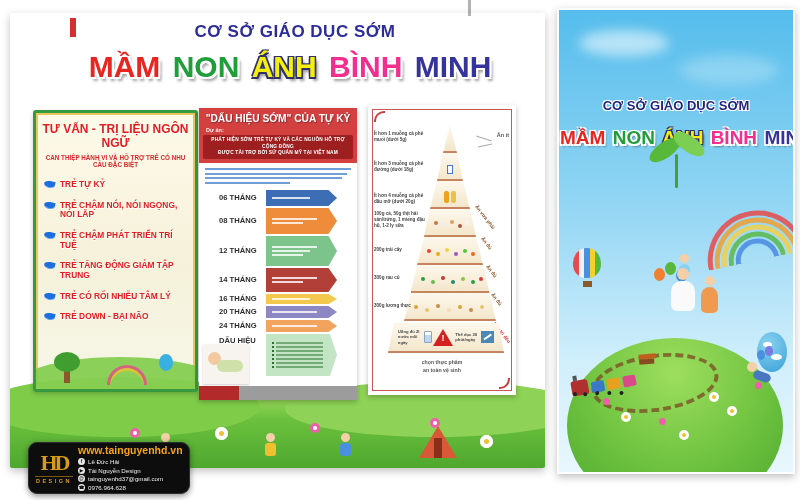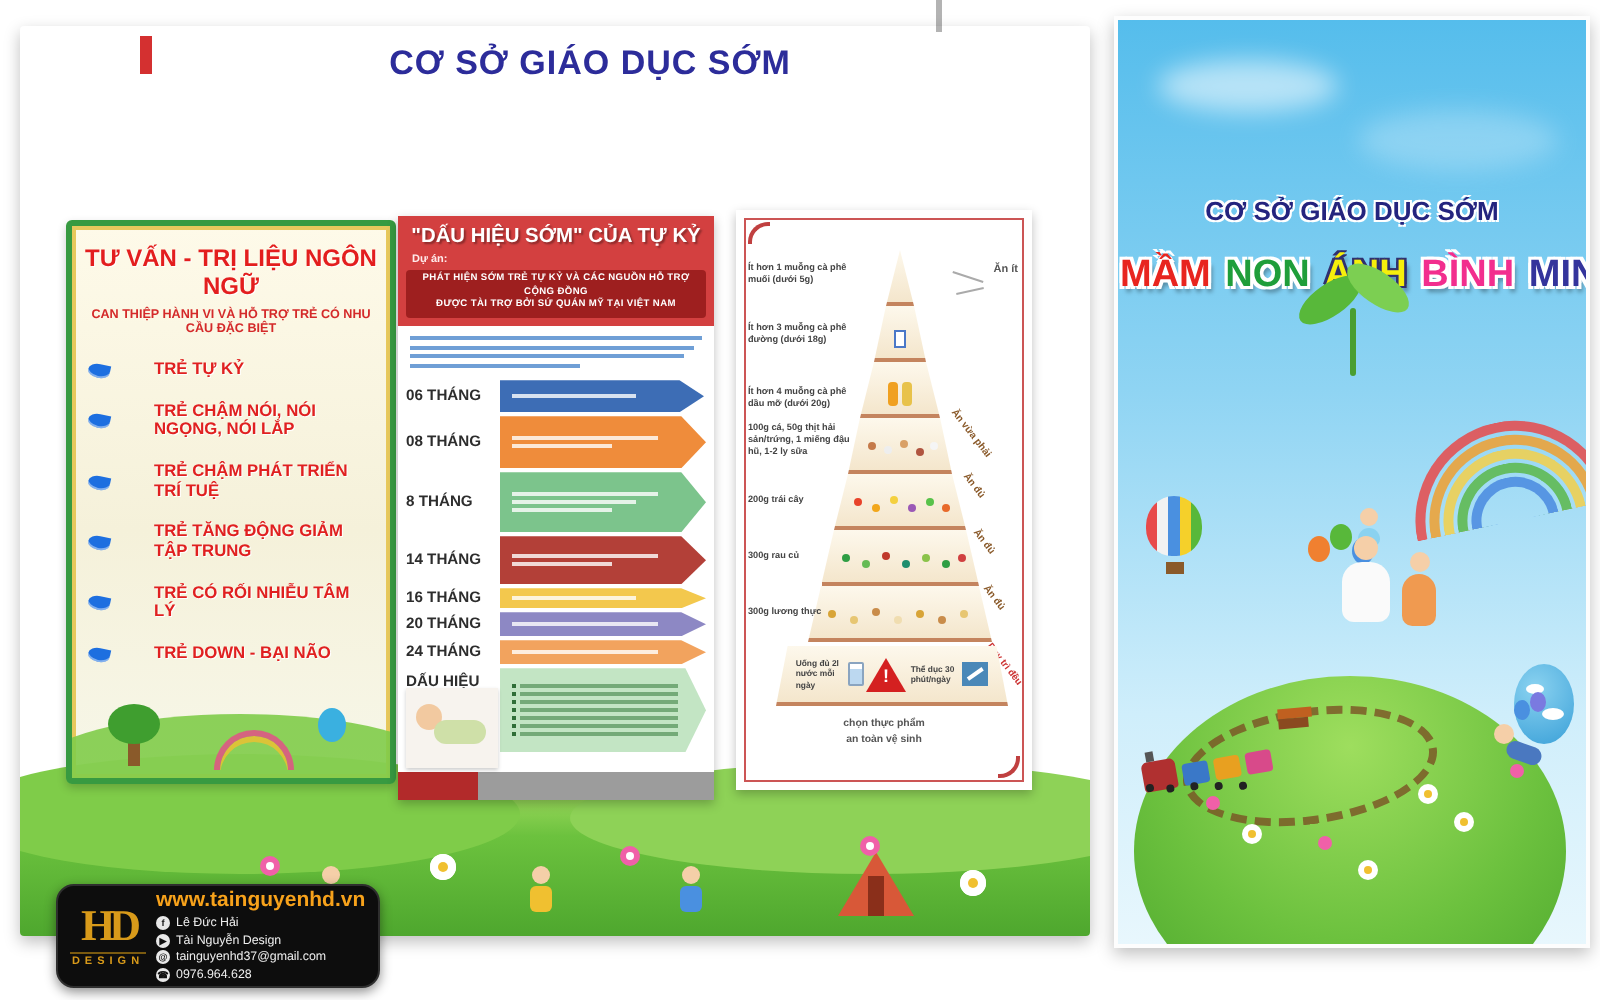--- a/index.html
+++ b/index.html
@@ -56,21 +56,21 @@
   .pf1 { left:300px; bottom:35px; } .pf2 { left:420px; bottom:40px; } .pf3 { left:120px; bottom:30px; }
 
   
   .panel-a { position:absolute; left:23px; top:97px; width:165px; height:282px; z-index:5;
     background:linear-gradient(180deg,#fefae9 0%,#f5f1da 55%,rgba(240,240,214,.55) 100%);
     border:3px solid #379a41; box-shadow:inset 0 0 0 2px #e7c85c, 0 2px 5px rgba(0,0,0,.2); border-radius:3px; }
   .pa-title { margin-top:9px; text-align:center; font-size:12px; font-weight:900; color:#e31e1e;
     text-shadow:.5px .5px 0 #fff; }
   .pa-sub { margin-top:4px; padding:0 6px; text-align:center; font-size:6.3px; font-weight:800; color:#d42a2a; }
   .pa-list { margin-top:12px; }
-  .pa-item { display:flex; gap:22px; align-items:center; padding:0 8px; margin-bottom:11px; }
+  .pa-item { display:flex; gap:5px; align-items:flex-start; padding:0 8px; margin-bottom:11px; }
   .pointer-icon { flex:none; width:11px; height:7px; background:#1d6fe0; border-radius:60% 0 60% 60%;
     transform:rotate(12deg); margin-top:1px; box-shadow:inset 0 -1px 0 rgba(255,255,255,.45); }
   .pa-item-text { font-size:8.4px; font-weight:900; color:#e02020; line-height:1.15; text-shadow:.5px .5px 0 #fff; }
   .pa-scene { position:absolute; left:0; right:0; bottom:0; height:58px; overflow:hidden; }
   .pa-mound { position:absolute; left:-16px; bottom:-20px; width:200px; height:52px; background:#7fcc49; border-radius:50%; opacity:.9; }
   .pa-trunk { position:absolute; left:28px; bottom:6px; width:6px; height:16px; background:#8a5a2a; }
   .pa-crown { position:absolute; left:18px; bottom:17px; width:26px; height:20px; background:#3f9e2f; border-radius:50%; }
   .pa-balloon { position:absolute; right:22px; bottom:18px; width:14px; height:17px; border-radius:50%; background:#3ab0e0; }
   .pa-rainbow { position:absolute; right:48px; bottom:4px; width:40px; height:20px; border-radius:40px 40px 0 0;
     border:3px solid #e84a8a; border-bottom:none; box-shadow:inset 0 3px 0 #f0c030; opacity:.8; }
@@ -79,21 +79,21 @@
   .panel-b { position:absolute; left:189px; top:95px; width:158px; height:292px; background:#fff; z-index:5;
     box-shadow:0 2px 5px rgba(0,0,0,.25); }
   .pb-head { background:#d34040; padding:5px 4px 4px; }
   .pb-title { text-align:center; font-size:10.2px; font-weight:900; color:#fff; text-shadow:1px 1px 1px rgba(0,0,0,.35); }
   .pb-duan { font-size:5.5px; color:#ffeaea; margin:3px 0 2px 3px; font-weight:700; }
   .pb-band { background:#9e1f1f; border-radius:2px; padding:2px 3px; }
   .pb-band div { text-align:center; font-size:4.8px; font-weight:800; color:#fff; line-height:1.4; letter-spacing:.2px; }
   .pb-intro { padding:5px 6px 3px; }
   .pb-intro i { display:block; height:2px; background:#6f9fd6; margin-bottom:2.5px; }
   .ib1{width:100%}.ib2{width:97%}.ib3{width:94%}.ib4{width:58%}
-  .pb-rows { padding:1px 4px 0; }
+  .pb-rows { padding:1px 20px 0; }
   .pb-row { display:flex; gap:3px; margin-bottom:2px; align-items:center; }
   .pb-label { flex:none; width:44px; font-size:7.6px; font-weight:900; color:#2d2d2d; line-height:1.15; }
   .arrow { clip-path:polygon(0 0,88% 0,100% 50%,88% 100%,0 100%); display:flex; flex-direction:column;
     justify-content:center; gap:2px; padding:2px 14px 2px 6px; }
   .arrow i { display:block; height:2px; background:rgba(255,255,255,.8); }
   .a1{height:16px;width:68%;background:#3d6db5}
   .a2{height:26px;width:78%;background:#ef8c3b}
   .a3{height:30px;width:86%;background:#7cc48c}
   .a4{height:24px;width:94%;background:#b34038}
   .a5{height:10px;width:80%;background:#f3c84d}
@@ -248,20 +248,27 @@
 
   <div class="string"></div>
 
   <section class="poster-left">
     <div class="cloud cl1"></div>
     <div class="cloud cl2"></div>
     <div class="cloud cl3"></div>
     <div class="red-tag"></div>
 
     <div class="lp-tagline">CƠ SỞ GIÁO DỤC SỚM</div>
+    <div class="lp-title">
+      <span class="tw w-mam">MẦM</span>
+      <span class="tw w-non">NON</span>
+      <span class="tw w-anh">ÁNH</span>
+      <span class="tw w-binh">BÌNH</span>
+      <span class="tw w-minh">MINH</span>
+    </div>
 
     <div class="grass"></div>
     <div class="tent"></div>
     <div class="kid k1">
         <i class="khead"></i>
         <i class="kbody"></i>
       </div>
     <div class="kid k2">
         <i class="khead"></i>
         <i class="kbody"></i>
@@ -337,21 +344,21 @@
             </div>
         </div>
         <div class="pb-row">
           <div class="pb-label">08 THÁNG</div>
           <div class="arrow a2">
               <i class="b88"></i>
               <i class="b60"></i>
             </div>
         </div>
         <div class="pb-row">
-          <div class="pb-label">8 THÁNG</div>
+          <div class="pb-label">12 THÁNG</div>
           <div class="arrow a3">
               <i class="b88"></i>
               <i class="b75"></i>
               <i class="b60"></i>
             </div>
         </div>
         <div class="pb-row">
           <div class="pb-label">14 THÁNG</div>
           <div class="arrow a4">
               <i class="b88"></i>

